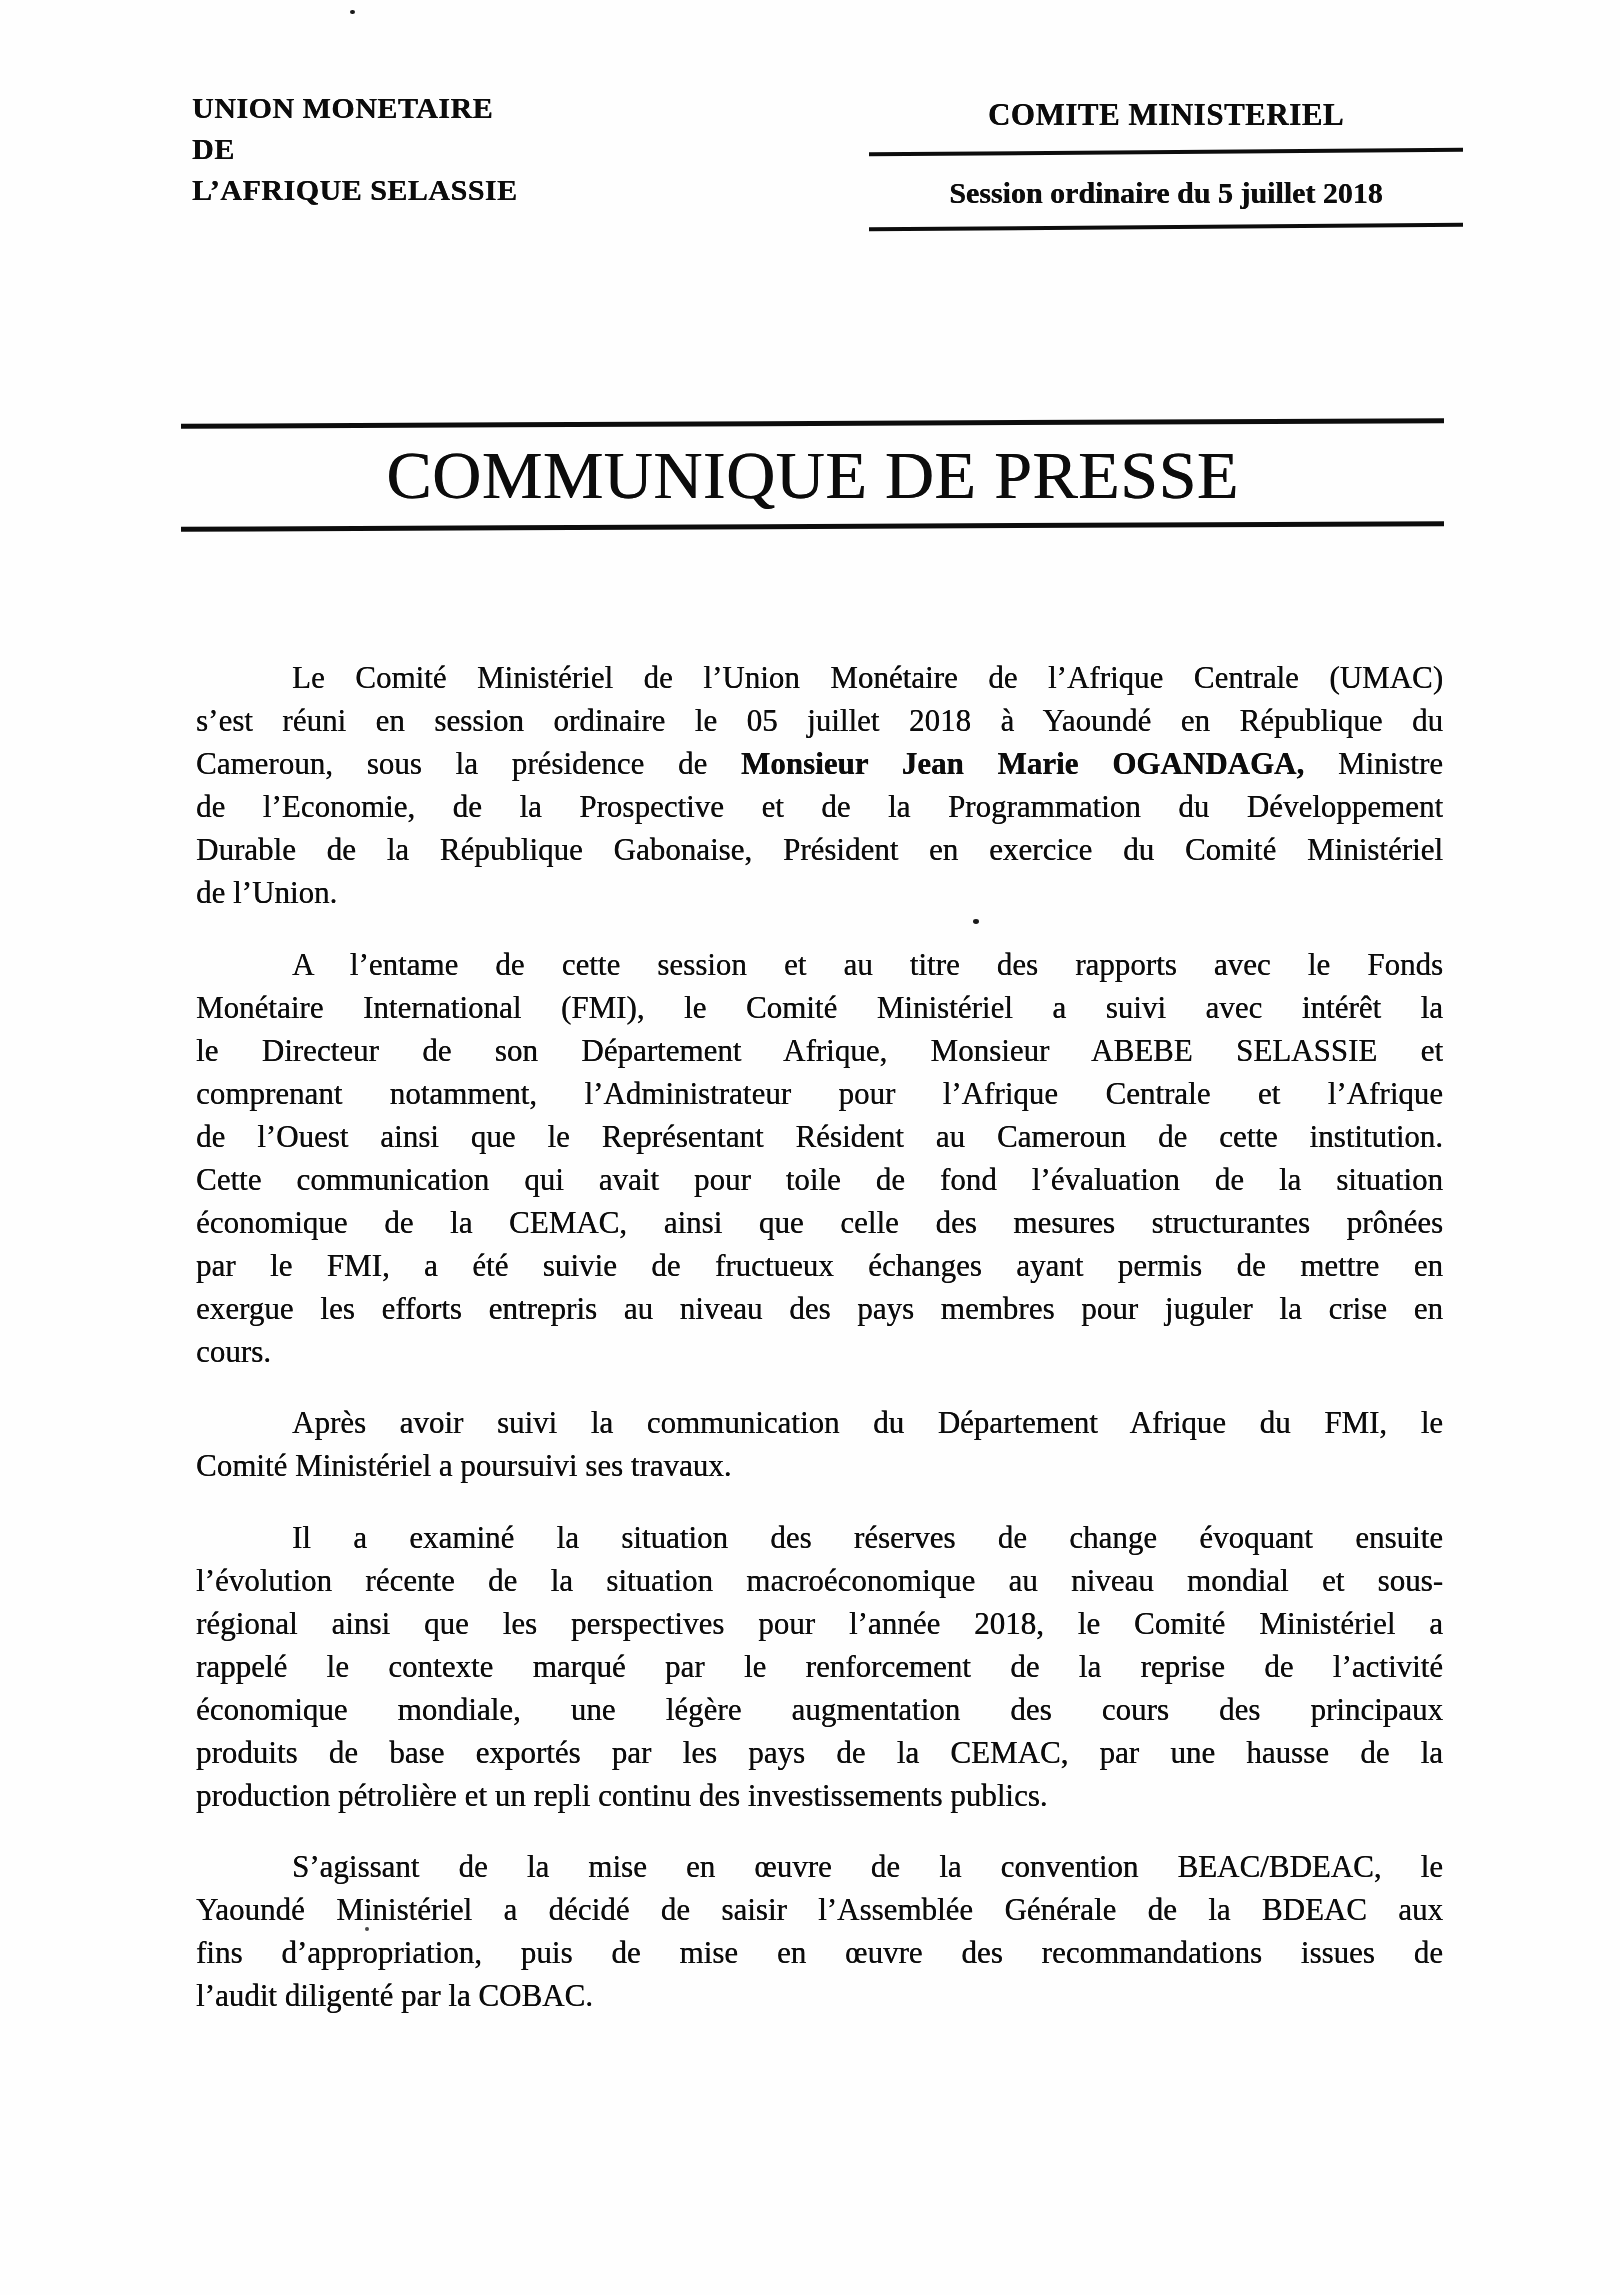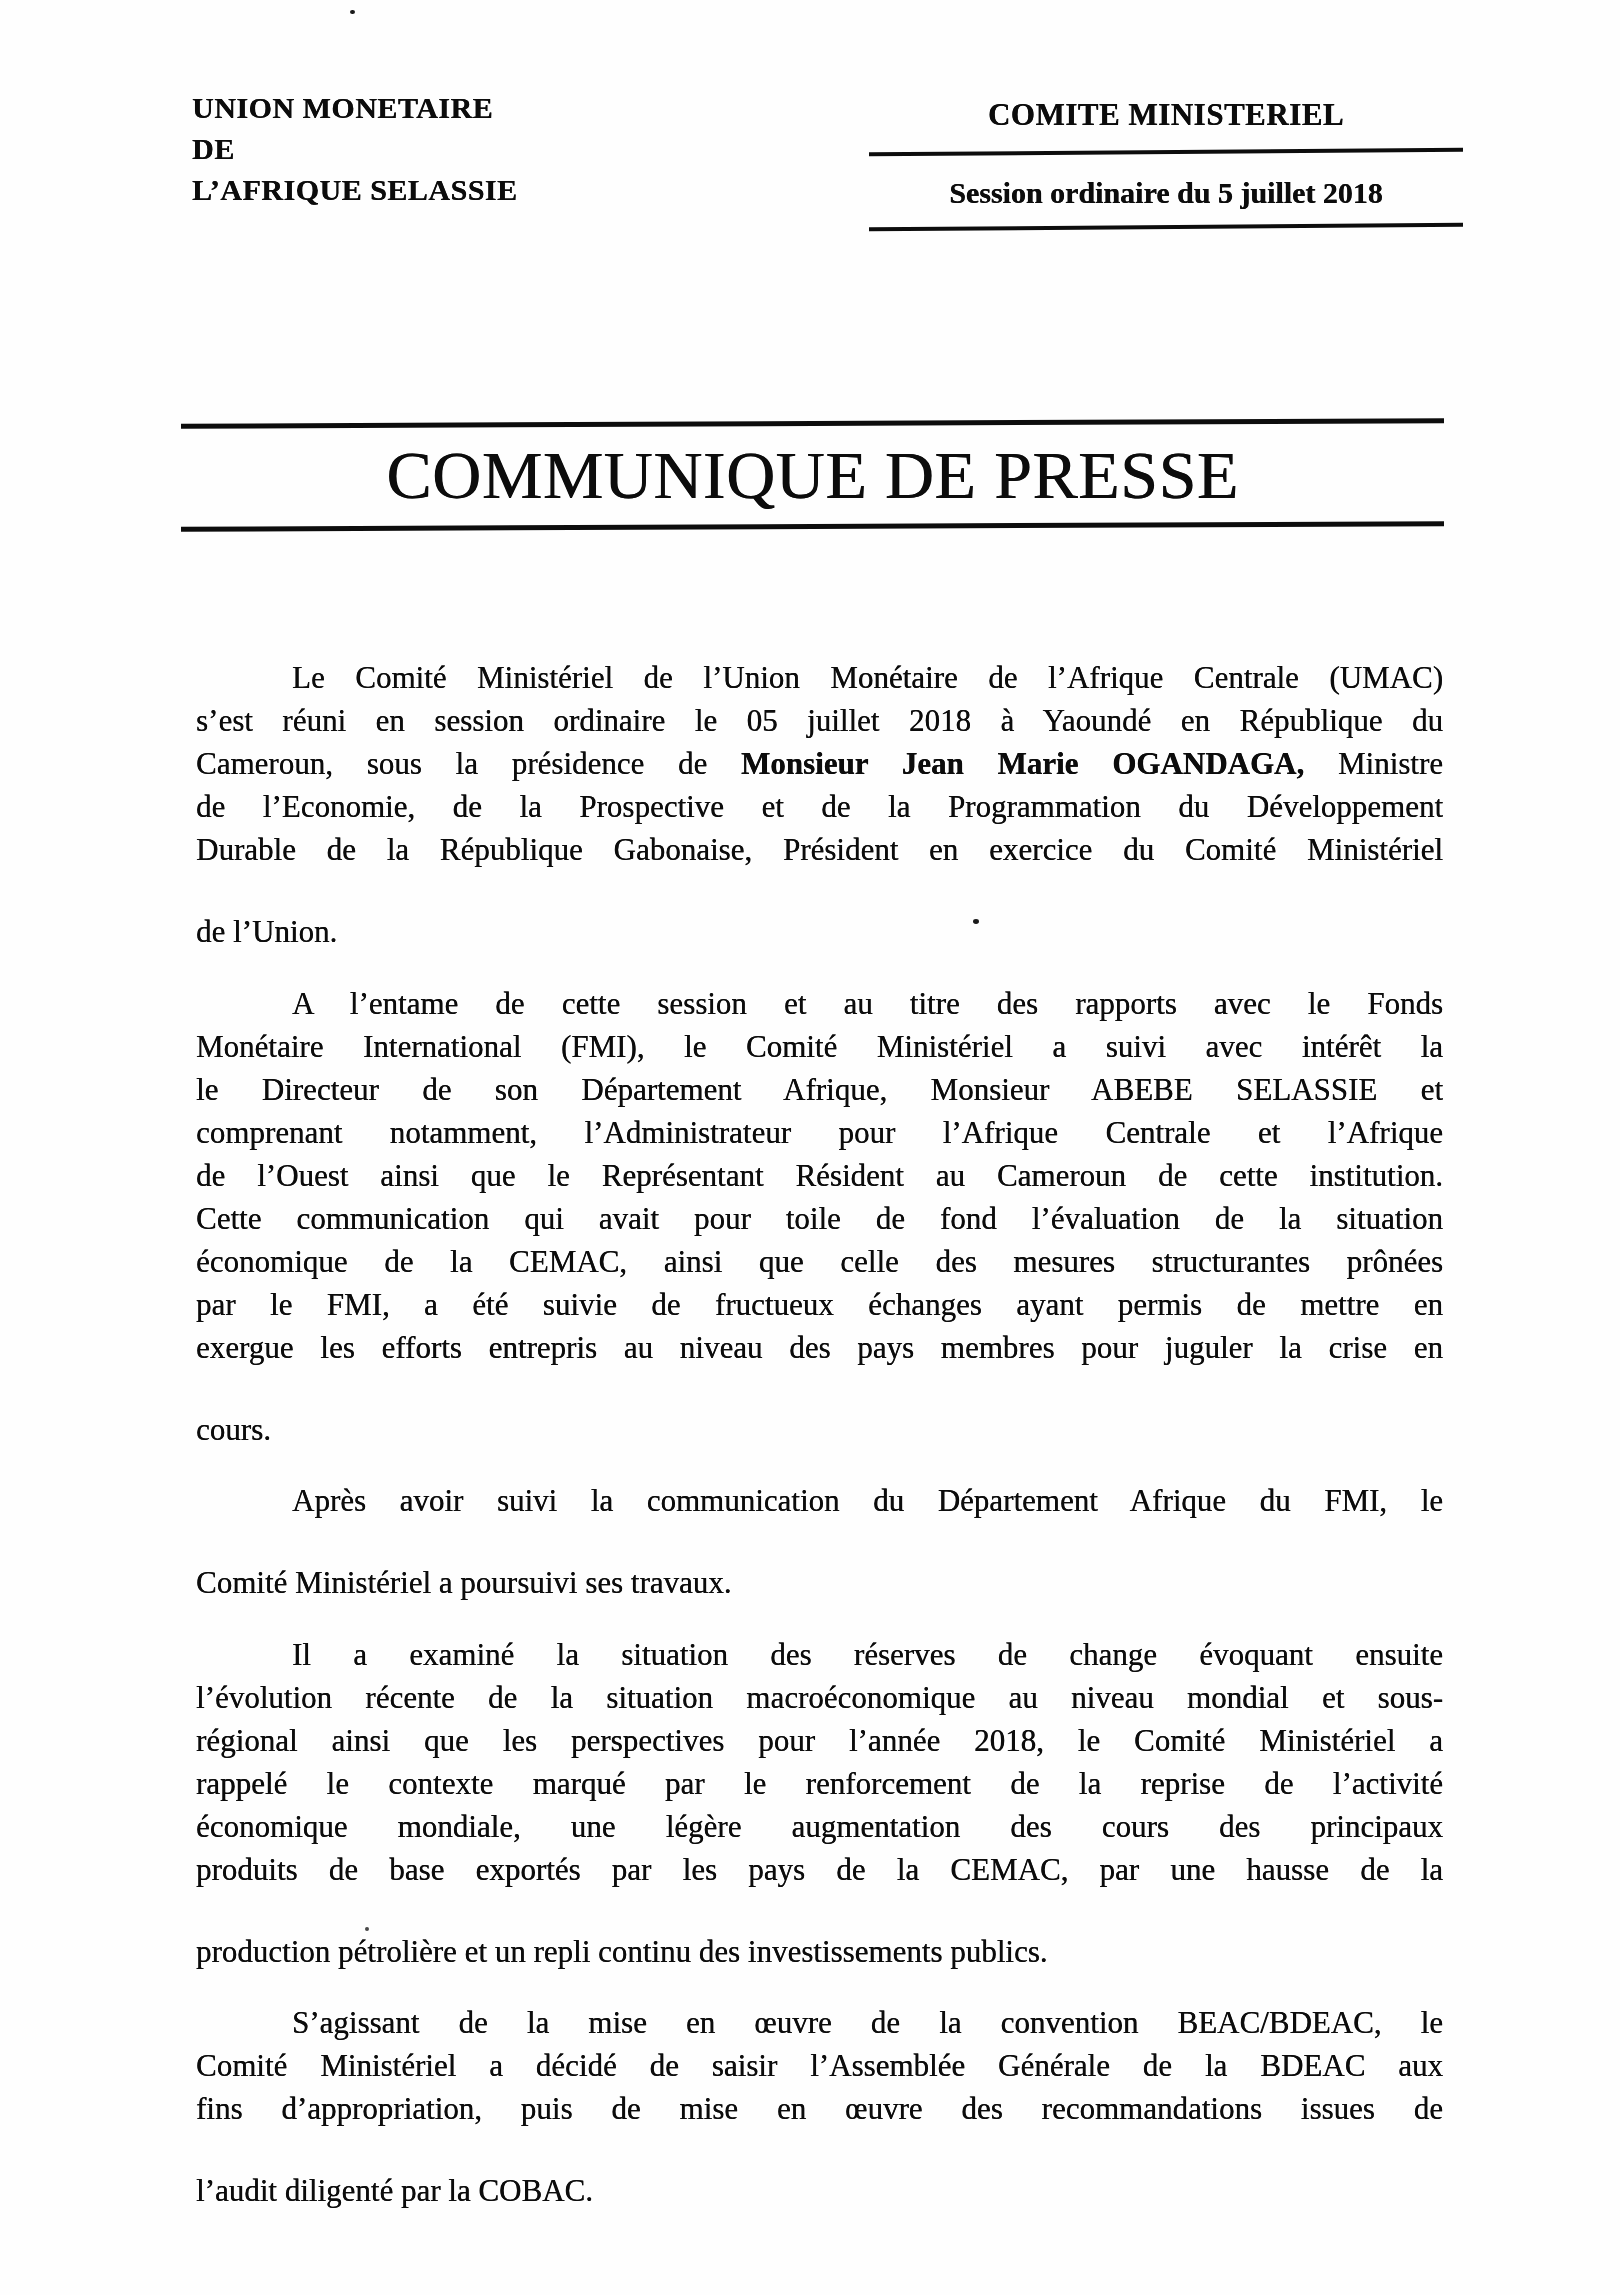--- a/index.html
+++ b/index.html
@@ -74,21 +74,21 @@
   }
   .para { margin: 0 0 28.5px 0; }
   .line {
     height: 43px;
     overflow: hidden;
     text-align: justify;
     text-align-last: justify;
     -moz-text-align-last: justify;
   }
   .line.first { padding-left: 96px; }
-  .line.last  { text-align-last: left; margin-top: 39px; -moz-text-align-last: left; }
+  .line.last  { text-align-last: left; -moz-text-align-last: left; }
   .line b { font-weight: bold; }
 </style>
 </head>
 <body>
 
 <div class="page">
 
   <span class="speck speck-1"></span>
   <span class="speck speck-2"></span>
   <span class="speck speck-3"></span>
@@ -141,20 +141,20 @@
         <div class="line first"><span>Il a examiné la situation des réserves de change évoquant ensuite</span></div>
         <div class="line"><span>l’évolution récente de la situation macroéconomique au niveau mondial et sous-</span></div>
         <div class="line"><span>régional ainsi que les perspectives pour l’année 2018, le Comité Ministériel a</span></div>
         <div class="line"><span>rappelé le contexte marqué par le renforcement de la reprise de l’activité</span></div>
         <div class="line"><span>économique mondiale, une légère augmentation des cours des principaux</span></div>
         <div class="line"><span>produits de base exportés par les pays de la CEMAC, par une hausse de la</span></div>
         <div class="line last"><span>production pétrolière et un repli continu des investissements publics.</span></div>
       </div>
       <div class="para">
         <div class="line first"><span>S’agissant de la mise en œuvre de la convention BEAC/BDEAC, le</span></div>
-        <div class="line"><span>Comité Ministériel a décidé de saisir l’Assemblée Générale de la BDEAC aux</span></div>
+        <div class="line"><span>Yaoundé Ministériel a décidé de saisir l’Assemblée Générale de la BDEAC aux</span></div>
         <div class="line"><span>fins d’appropriation, puis de mise en œuvre des recommandations issues de</span></div>
         <div class="line last"><span>l’audit diligenté par la COBAC.</span></div>
       </div>
     </div>
 
 </div>
 
 
 </body></html>

